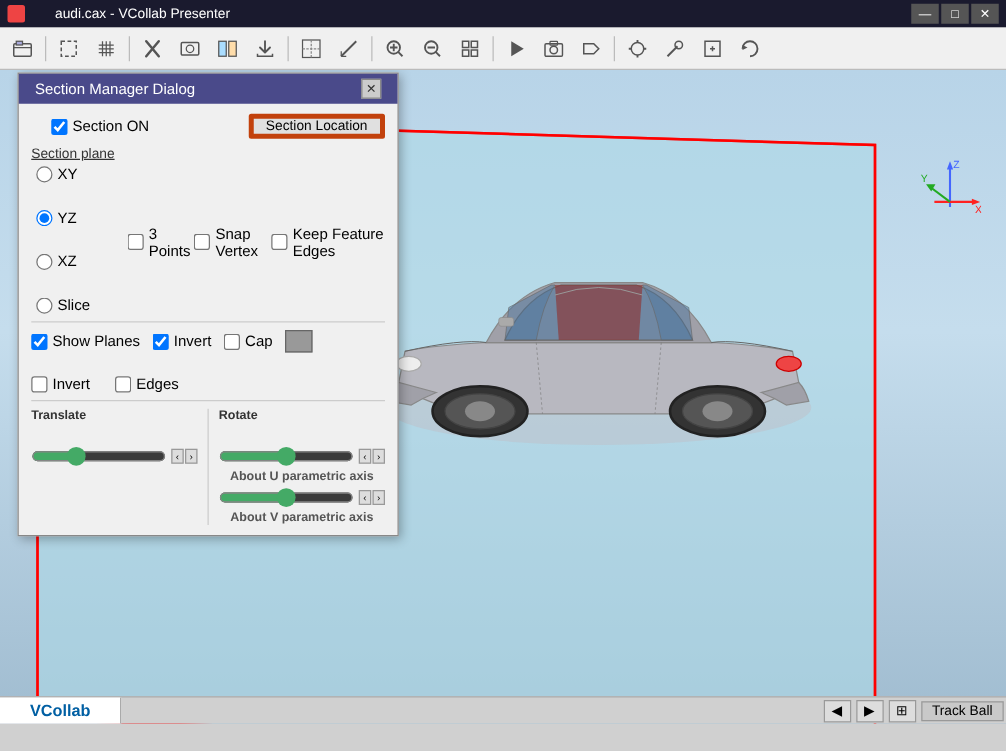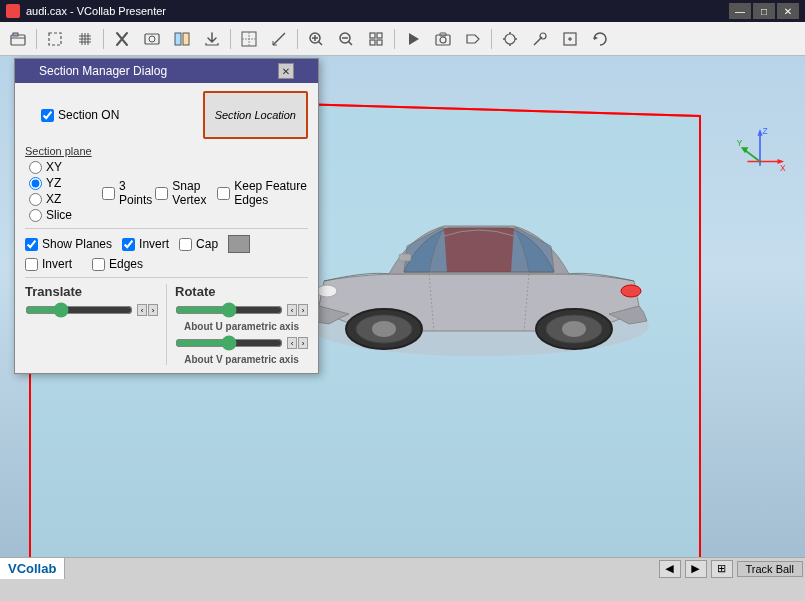--- a/index.html
+++ b/index.html
@@ -19,21 +19,21 @@
       height: 22px;
       display: flex;
       align-items: center;
       justify-content: space-between;
       padding: 0 6px;
       font-size: 11px;
     }
     .title-bar-left {
       display: flex;
       align-items: center;
-      gap: 6px;
+      gap: 24px;
     }
     .title-bar-icon {
       width: 14px;
       height: 14px;
       background: #e44;
       border-radius: 2px;
     }
     .title-bar-controls {
       display: flex;
       gap: 2px;
@@ -111,21 +111,21 @@
       left: 14px;
       width: 305px;
       background: #f0f0f0;
       border: 1px solid #888;
       box-shadow: 2px 2px 8px rgba(0,0,0,0.3);
       z-index: 100;
     }
     .dialog-titlebar {
       background: #4a4a8a;
       color: white;
-      padding: 4px 24px;
+      padding: 4px 13px;
       display: flex;
       align-items: center;
       justify-content: space-between;
       font-size: 12px;
       height: 24px;
     }
     .dialog-close-btn {
       width: 16px;
       height: 16px;
       background: #ccc;
@@ -179,33 +179,32 @@
     }
     .rb-wrap input[type=radio] {
       width: 13px;
       height: 13px;
       cursor: pointer;
     }
 
     
     .section-loc-btn {
       background: #e0e0e0;
-      border: 2px solid #c2410c;
-      padding: 16px 10px;
+      border: 4px solid #c2410c;
+      padding: 0 10px;
       font-size: 11px;
       cursor: pointer;
       border-radius: 2px;
-      font-style: italic;
     }
 
     
     .plane-radios {
       display: flex;
       flex-direction: column;
-      gap: 2px;
+      gap: 21px;
       margin-left: 4px;
     }
 
     
     .right-options {
       display: flex;
       gap: 3px;
       margin-left: 20px;
     }
 
@@ -213,21 +212,21 @@
     .separator {
       border: none;
       border-top: 1px solid #ccc;
       margin: 6px 0;
     }
 
     
     .section-3d {
       display: flex;
       flex-direction: column;
-      gap: 4px;
+      gap: 18px;
     }
 
     .section-3d-row {
       display: flex;
       align-items: center;
       gap: 10px;
     }
 
     
     .cap-color-box {
@@ -240,23 +239,23 @@
 
     
     .slider-section {
       display: flex;
       gap: 0;
     }
     .slider-group {
       flex: 1;
     }
     .slider-group-title {
-      font-size: 13px;
+      font-size: 10px;
       font-weight: bold;
-      margin-bottom: 4px;
+      margin-bottom: 20px;
       color: #333;
     }
     .slider-row {
       display: flex;
       align-items: center;
       gap: 4px;
       margin-bottom: 6px;
     }
     .slider-row input[type=range] {
       flex: 1;
@@ -514,21 +513,21 @@
       <line x1="15" y1="45" x2="55" y2="45" stroke="#ff2222" stroke-width="2"></line>
       <polygon points="59,45 51,42 51,48" fill="#ff2222"></polygon>
       <text x="54" y="56" font-size="10" fill="#ff2222">X</text>
 
       <line x1="30" y1="45" x2="10" y2="30" stroke="#22aa22" stroke-width="2"></line>
       <polygon points="7,28 12,35 16,28" fill="#22aa22"></polygon>
       <text x="2" y="26" font-size="10" fill="#22aa22">Y</text>
     </svg>
 
     <div style="position:absolute;bottom:0;left:0;right:0;height:22px;background:#d0d0d0;border-top:1px solid #aaa;display:flex;align-items:center;justify-content:space-between;">
-      <div style="background:white;padding:1px 8px;font-weight:bold;color:#005fa3;font-size:13px;height:100%;display:flex;align-items:center;border-right:1px solid #aaa;">
+      <div style="background:white;padding:1px 24px;font-weight:bold;color:#005fa3;font-size:13px;height:100%;display:flex;align-items:center;border-right:1px solid #aaa;">
         <span>VCollab</span>
       </div>
       <div style="display:flex;gap:4px;align-items:center;margin-right:2px;">
         <button style="width:22px;height:18px;background:#ddd;border:1px solid #999;cursor:pointer;font-size:11px;">◀</button>
         <button style="width:22px;height:18px;background:#ddd;border:1px solid #999;cursor:pointer;font-size:11px;">▶</button>
         <button style="width:22px;height:18px;background:#ddd;border:1px solid #999;cursor:pointer;font-size:11px;">⊞</button>
         <div style="background:rgba(200,200,200,0.95);border:1px solid #999;padding:1px 8px;font-size:11px;">Track Ball</div>
       </div>
     </div>
 

